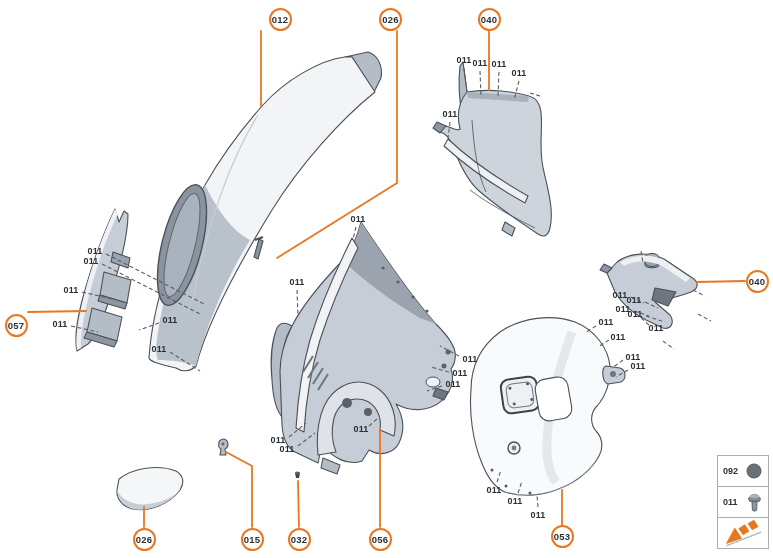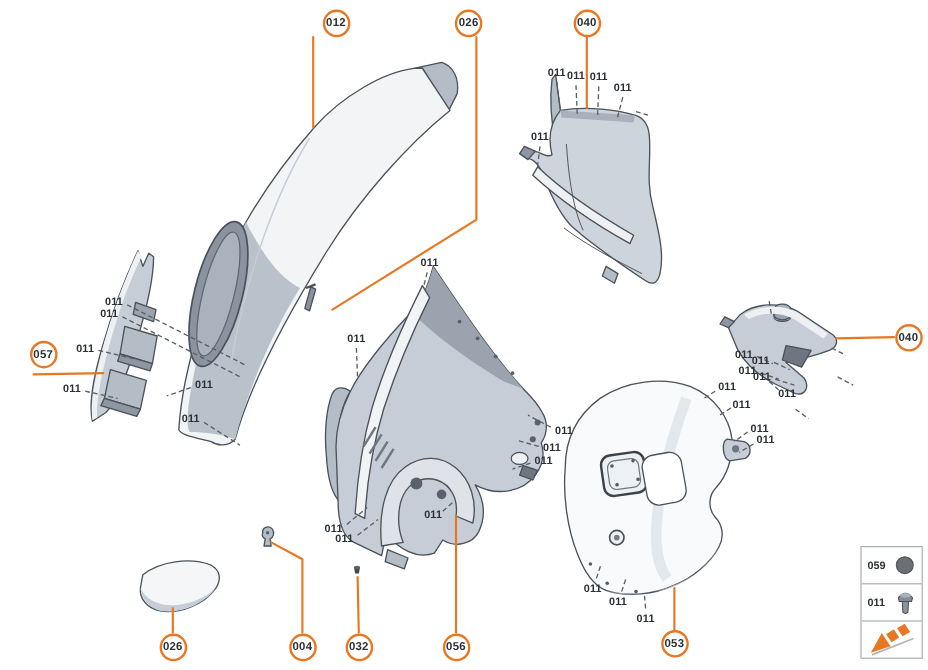--- a/index.html
+++ b/index.html
@@ -256,31 +256,31 @@
         <text x="515" y="501" class="flabel" text-anchor="middle" dominant-baseline="central">011</text>
         <text x="538" y="515" class="flabel" text-anchor="middle" dominant-baseline="central">011</text>
       </g>
   </svg>
 
   <div id="callouts">
       <div class="callout" style="left: 249.5px; top: 7.5px; margin-left: 19px;">012</div>
       <div class="callout" style="left: 379px; top: 7.5px;">026</div>
       <div class="callout" style="left: 477.5px; top: 7.5px; text-align: center;">040</div>
       <div class="callout" style="left: 745.5px; top: 269.5px;">040</div>
-      <div class="callout" style="left: 4.5px; top: 284px; margin-left: 20px;">057</div>
+      <div class="callout" style="left: 4.5px; top: 314px;">057</div>
       <div class="callout" style="left: 132.5px; top: 527.5px;">026</div>
-      <div class="callout" style="left: 240.5px; top: 527.5px;">004</div>
+      <div class="callout" style="left: 240.5px; top: 527.5px;">015</div>
       <div class="callout" style="left: 287.5px; top: 527.5px;">032</div>
       <div class="callout" style="left: 368.5px; top: 527.5px;">056</div>
       <div class="callout" style="left: 550.5px; top: 525px;">053</div>
     </div>
 
   <div class="legend">
     <div class="legend-row">
-      <span class="legend-code">059</span>
+      <span class="legend-code">092</span>
       <svg width="18" height="18" viewBox="0 0 18 18">
         <circle cx="9" cy="9" r="7" fill="#6b7077" stroke="#52575d" stroke-width="1"></circle>
       </svg>
     </div>
     <div class="legend-row">
       <span class="legend-code">011</span>
       <svg width="17" height="23" viewBox="0 0 20 26">
         <path d="M7,11 L13,11 L12.5,22 Q10,24.5 7.5,22 Z" fill="#8d949c" stroke="#4a5056" stroke-width="1"></path>
         <path d="M3,8 Q10,-1 17,8 L16,11.5 L4,11.5 Z" fill="#858c94" stroke="#4a5056" stroke-width="1"></path>
         <ellipse cx="10" cy="5.5" rx="5.5" ry="2.2" fill="#aab1b8"></ellipse>

